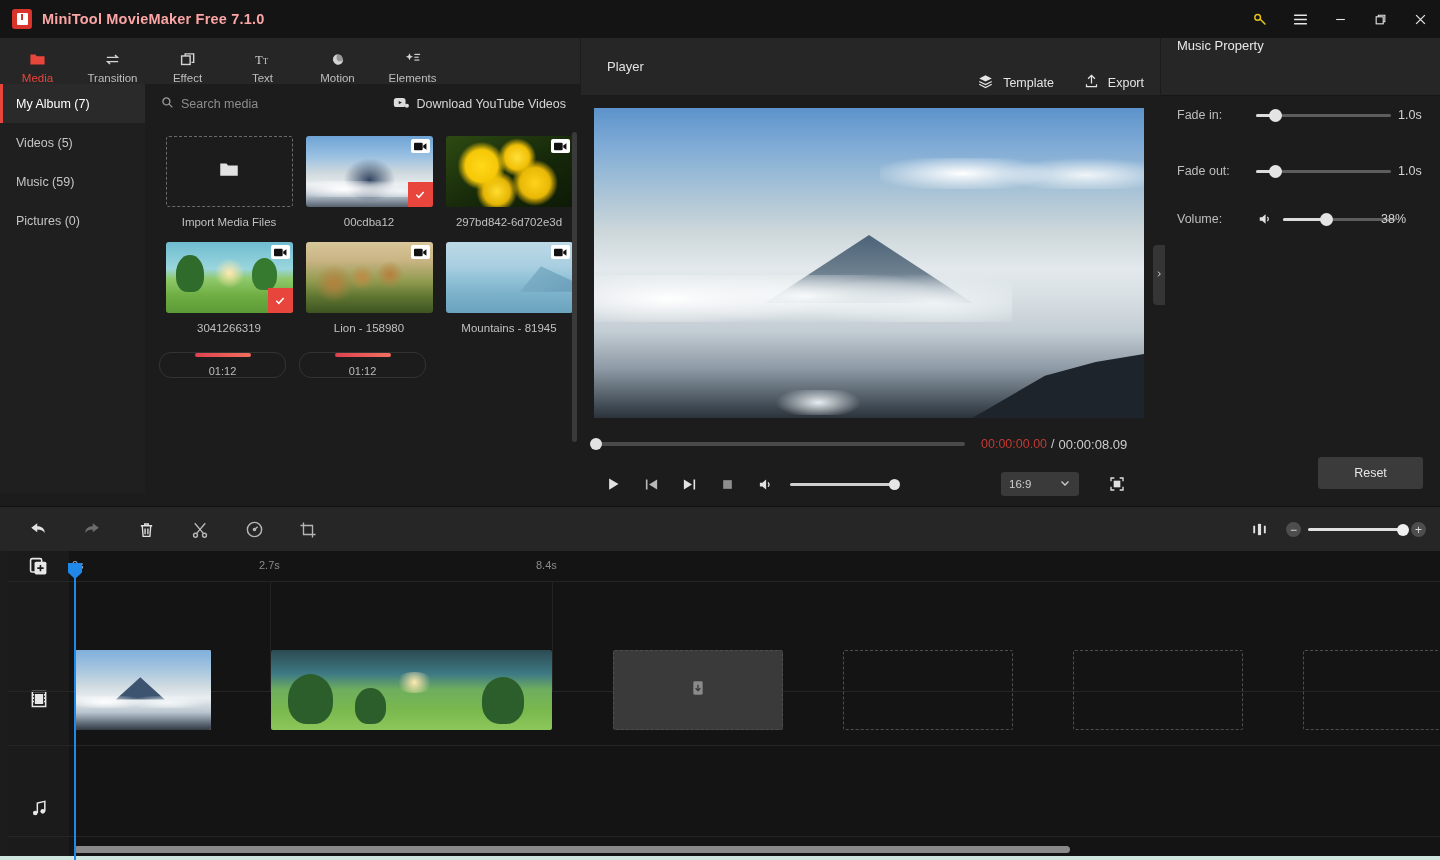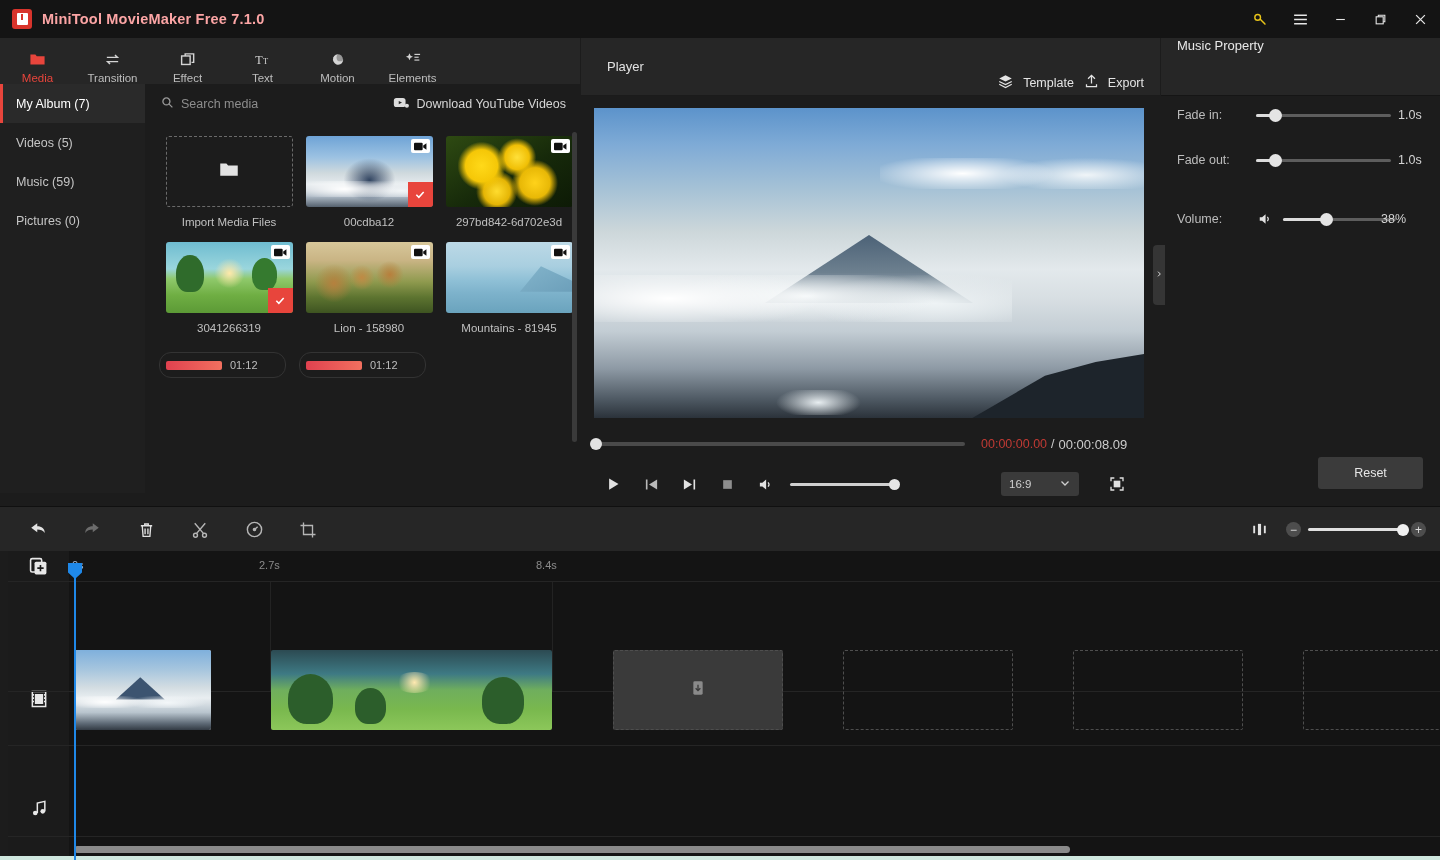--- a/index.html
+++ b/index.html
@@ -153,41 +153,41 @@
   .art-lake::after{
     content:"";position:absolute;right:0;top:30%;width:46%;height:40%;
     background:linear-gradient(to bottom right,#86b7cd,#6c9fba);
     clip-path:polygon(10% 100%,46% 10%,100% 62%,100% 100%);
   }
   .music-cell{
     width:140px;height:34px;display:flex;align-items:center;
   }
   .music-row{
     width:127px;height:26px;border:1px solid #333;border-radius:12px;display:flex;align-items:center;
-    padding:0 6px;gap:8px;
+    padding:0 6px;gap:8px;flex-direction:column;
   }
   .music-bar{
     width:56px;height:9px;border-radius:2px;
     background:linear-gradient(to right,#e0414f,#f2705f);
   }
   .music-dur{ font-size:11px;color:#bdbdbd; }
   .media-scroll{
     position:absolute;right:3px;top:48px;width:5px;height:310px;border-radius:3px;background:#3a3a3a;
   }
 
   
   .player-panel{
     position:absolute;left:581px;top:38px;width:579px;height:467px;background:#1c1c1c;
   }
   .player-head{
     height:58px;display:flex;align-items:center;background:#262626;position:relative;
     border-bottom:1px solid #1b1b1b;
   }
   .player-title{ margin-left:26px;font-size:13px;color:#e2e2e2; }
-  .ph-actions{ position:absolute;right:16px;display:flex;align-items:center;gap:10px;margin-top:32px; }
+  .ph-actions{ position:absolute;right:16px;display:flex;align-items:center;gap:30px;margin-top:32px; }
   .ph-btn{ display:flex;align-items:center;gap:9px;font-size:12.5px;color:#e4e4e4; }
   .video-area{
     position:absolute;left:13px;top:70px;width:550px;height:310px;
     background:#000;overflow:hidden;
   }
   .video-img{
     width:100%;height:100%;position:relative;
     background:linear-gradient(to bottom,
       #5c93cb 0%, #7fabd6 12%, #a8c3d6 27%, #cdd7da 40%,
       #e3e9ec 52%, #d7dee2 62%, #c3cdd4 72%, #8e9aa5 84%, #4e5963 94%, #2b323a 100%);
@@ -715,21 +715,21 @@
 
     <div class="prop-row" style="top:60px;">
       <div class="prop-label">Fade in:</div>
       <div class="slider-track" style="position:absolute;left:95px;width:135px;">
         <div class="slider-fill" style="width:19px;"></div>
         <div class="slider-knob" style="left:13px;"></div>
       </div>
       <div class="prop-val" style="left:237px;">1.0s</div>
     </div>
 
-    <div class="prop-row" style="top:105px;">
+    <div class="prop-row" style="top:116px;">
       <div class="prop-label">Fade out:</div>
       <div class="slider-track" style="position:absolute;left:95px;width:135px;">
         <div class="slider-fill" style="width:19px;"></div>
         <div class="slider-knob" style="left:13px;"></div>
       </div>
       <div class="prop-val" style="left:237px;">1.0s</div>
     </div>
 
     <div class="prop-row" style="top:164px;">
       <div class="prop-label">Volume:</div>

